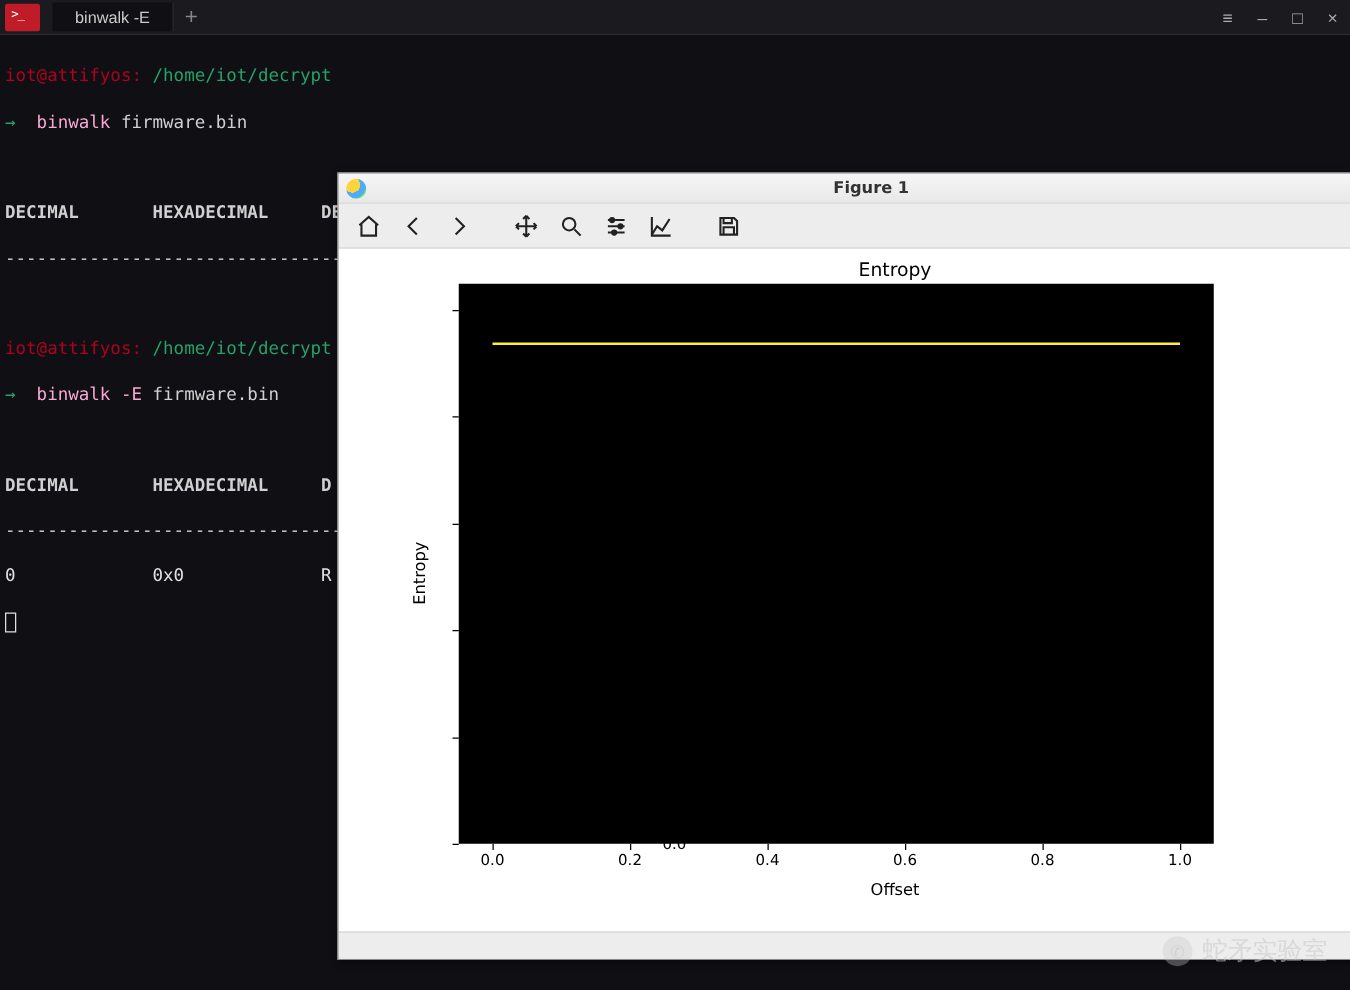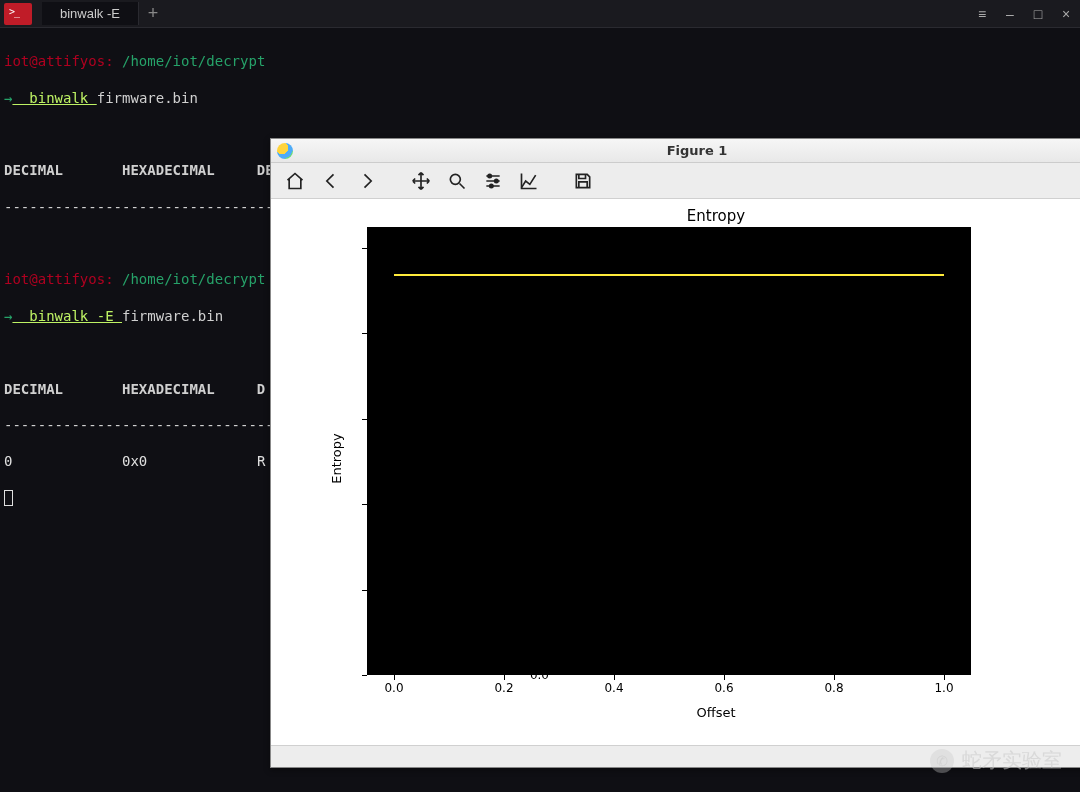--- a/index.html
+++ b/index.html
@@ -58,21 +58,21 @@
   }
   
   .term {
     padding: 6px 4px;
     line-height: 1.3;
     white-space: pre;
   }
   .user { color: #b00020; }
   .path { color: #26a269; }
   .arrow { color: #26a269; }
-  .cmd { color: #bef264; text-decoration: underline; }
+  .cmd { color: #f9a8d4; }
   .arg { color: #d0d0d0; }
   .hdr { color: #d0d0d0; font-weight: bold; }
   .dash { color: #d0d0d0; letter-spacing: 0px; }
   .cursor {
     display: inline-block;
     width: 9px; height: 16px;
     border: 1px solid #e0e0e0;
     vertical-align: text-bottom;
   }
   

